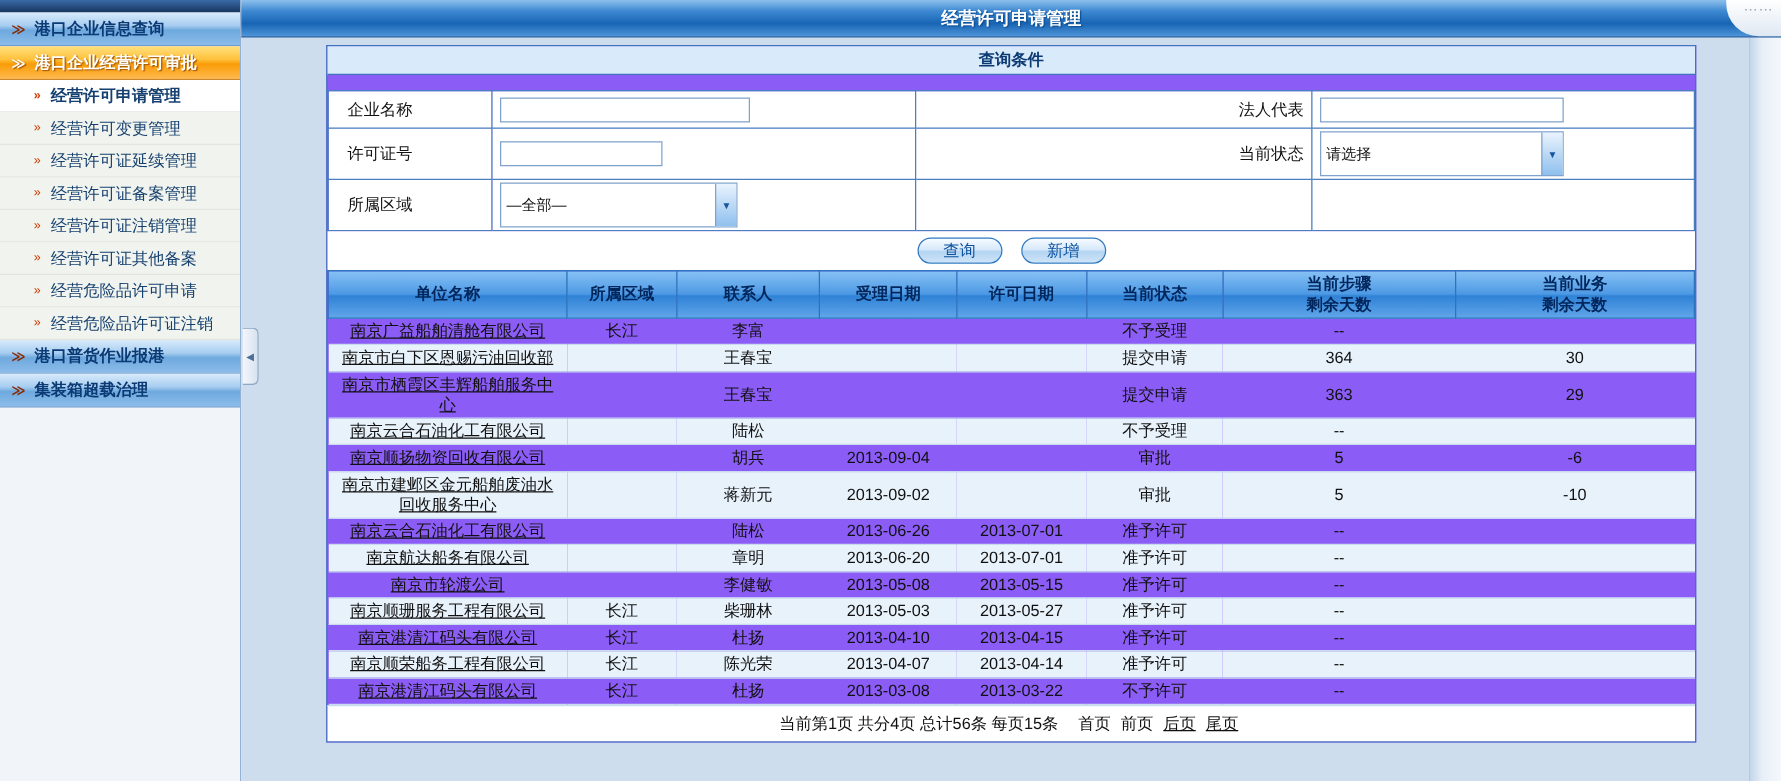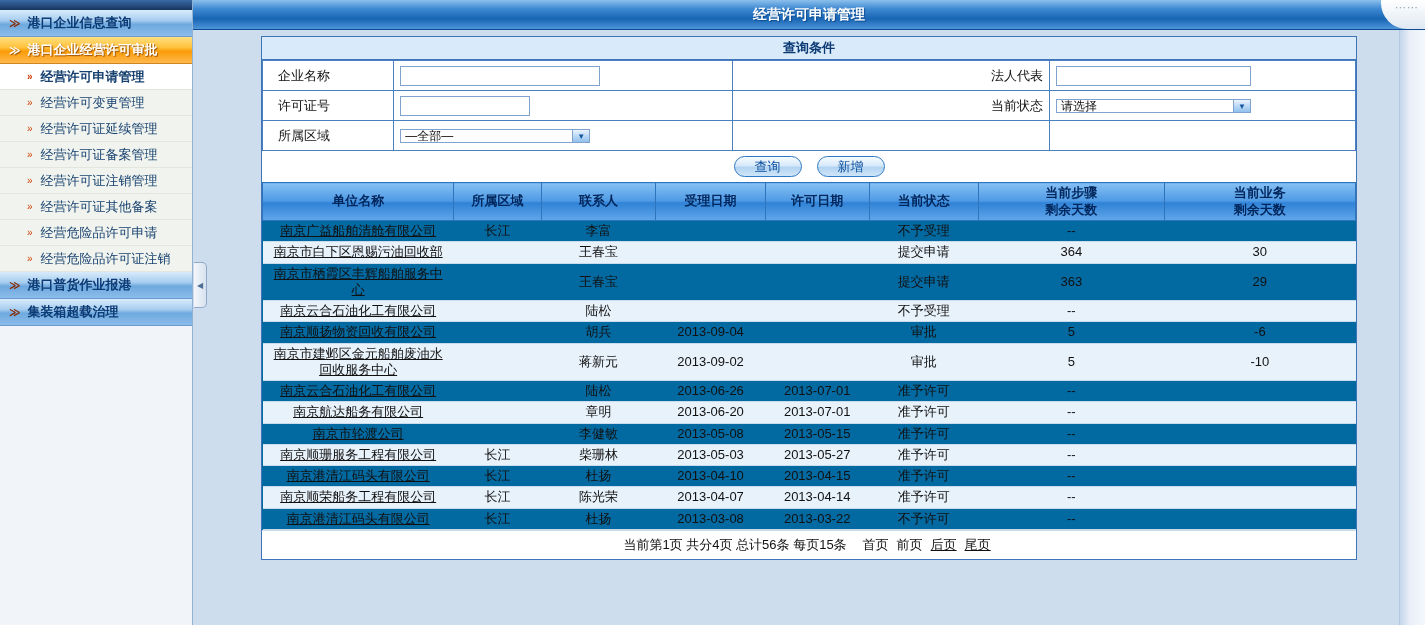--- a/index.html
+++ b/index.html
@@ -36,30 +36,30 @@
   .content-row { flex:1; display:flex; min-height:0; }
   .content { flex:1; background:#cddded; padding-top:6px; min-width:0; }
   .right-strip { width:26px; background:linear-gradient(90deg,#c3d6ec,#e9eff7 40%,#f4f8fc); border-left:1px solid #b4c8e0; }
 
   .collapse-handle { position:absolute; left:194px; top:262px; width:13px; height:46px;
     background:linear-gradient(90deg,#f4f7fb,#d7e2ef); border:1px solid #8fa9c8; border-left:none;
     border-radius:0 5px 5px 0; display:flex; align-items:center; justify-content:center;
     color:#4c6f96; font-size:8px; cursor:pointer; z-index:5; }
 
   
-  .panel { margin:0 42px 0 68px; background:#0369a1; border:1px solid #3f74b8; }
+  .panel { margin:0 42px 0 68px; background:#8b5cf6; border:1px solid #3f74b8; }
   .query-title { height:23px; line-height:22px; text-align:center; font-size:13px; font-weight:bold;
     color:#0b3a74; background:#d9eafb; border-bottom:1px solid #3f74b8; }
-  table.qform { width:100%; border-collapse:collapse; table-layout:fixed; }
+  table.qform { width:100%; border-collapse:collapse; table-layout:fixed;margin-top:12px; }
   .qform td { border:1px solid #4a80c0; height:30px; font-size:13px; color:#111; padding:2px 6px; background:#fff; }
   .qform td.lbl { padding-left:15px; }
   .qform td.lblr { text-align:right; }
   .ti { border:1px solid #7fa3cc; height:20px; font-size:12px; padding:1px 4px; font-family:inherit; }
   .w200{width:200px;} .w130{width:130px;} .w195{width:195px;}
-  .combo { display:inline-flex; align-items:stretch; height:14px; border:1px solid #7fa3cc; background:#fff;
+  .combo { display:inline-flex; align-items:stretch; height:36px; border:1px solid #7fa3cc; background:#fff;
     font-size:12px; vertical-align:middle; cursor:pointer; }
   .combo .combo-text { flex:1; display:flex; align-items:center; padding:0 4px; color:#111; overflow:hidden; }
   .combo .combo-btn { width:17px; display:flex; align-items:center; justify-content:center; font-size:8px; color:#16569e;
     background:linear-gradient(180deg,#eaf4fe,#bcd9f4 50%,#8fc0ee); border-left:1px solid #7fa3cc; }
   .combo.w190{width:190px;} .combo.w195{width:195px;}
 
   .btn-row { height:31px; display:flex; align-items:center; justify-content:center; gap:15px; background:#fff; }
   .pill-btn { min-width:68px; height:21px; padding:0 12px; border:1px solid #2f79c4; border-radius:11px;
     font-size:13px; color:#0a4f9e; cursor:pointer; font-family:Liberation Serif, serif;
     background:linear-gradient(180deg,#f7fbff,#d7e9fa 45%,#b3d4f2 55%,#cfe5f8 100%);

